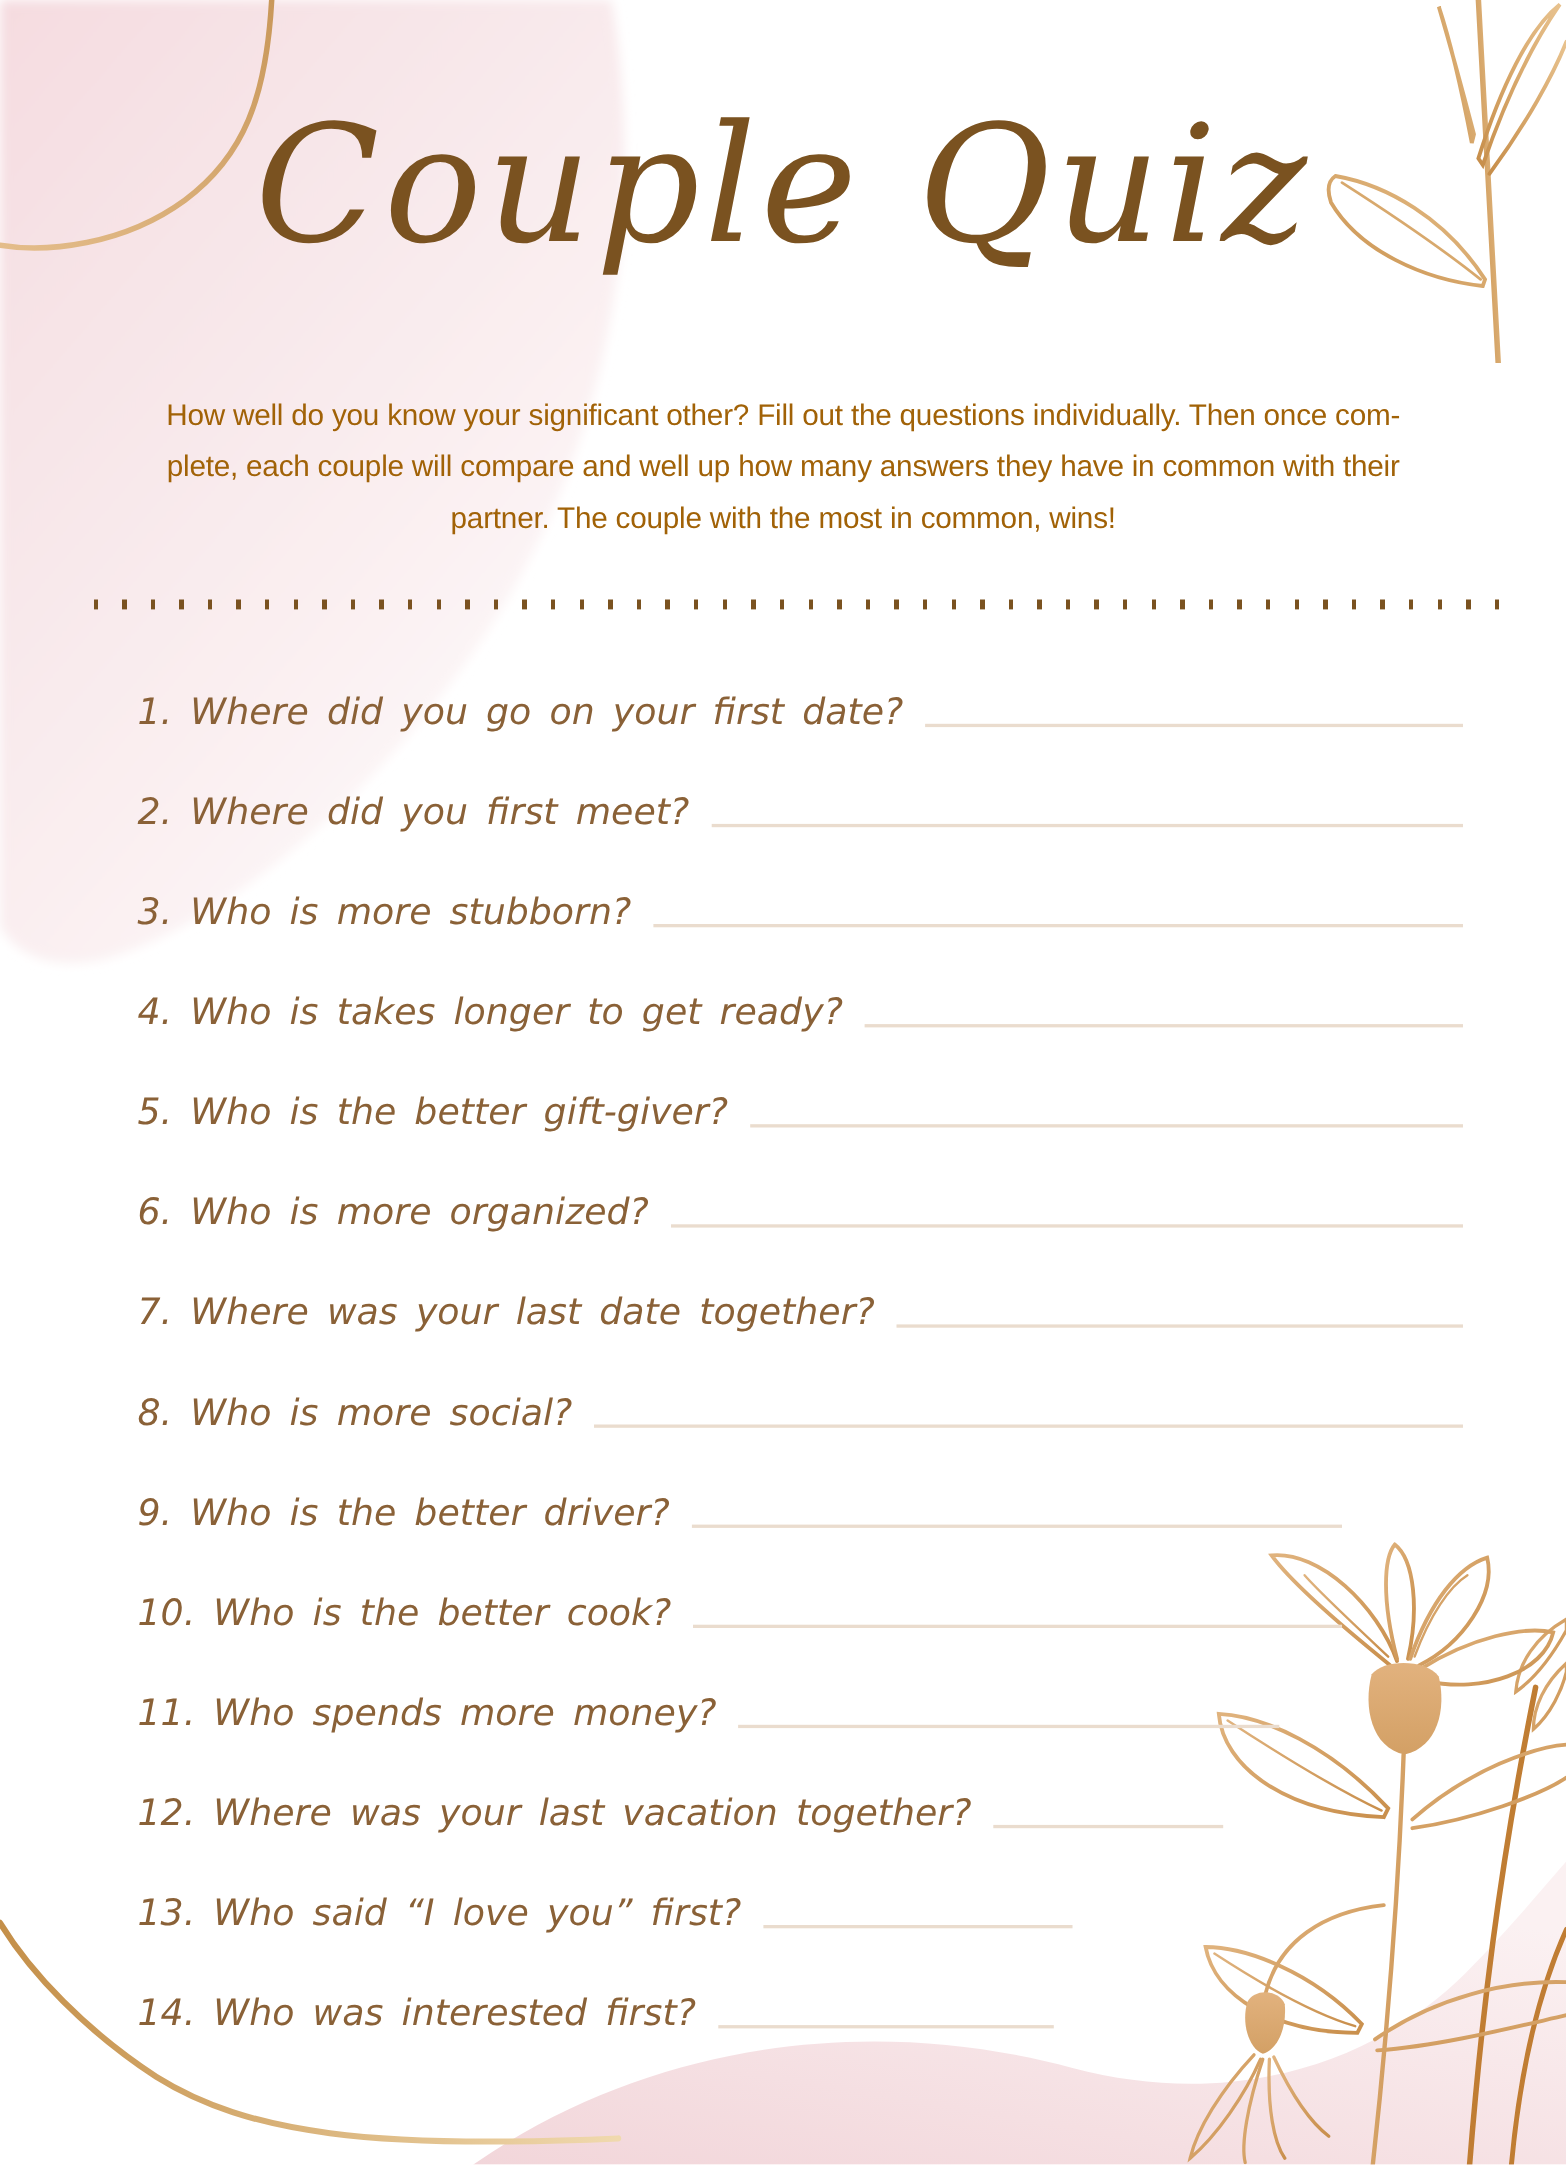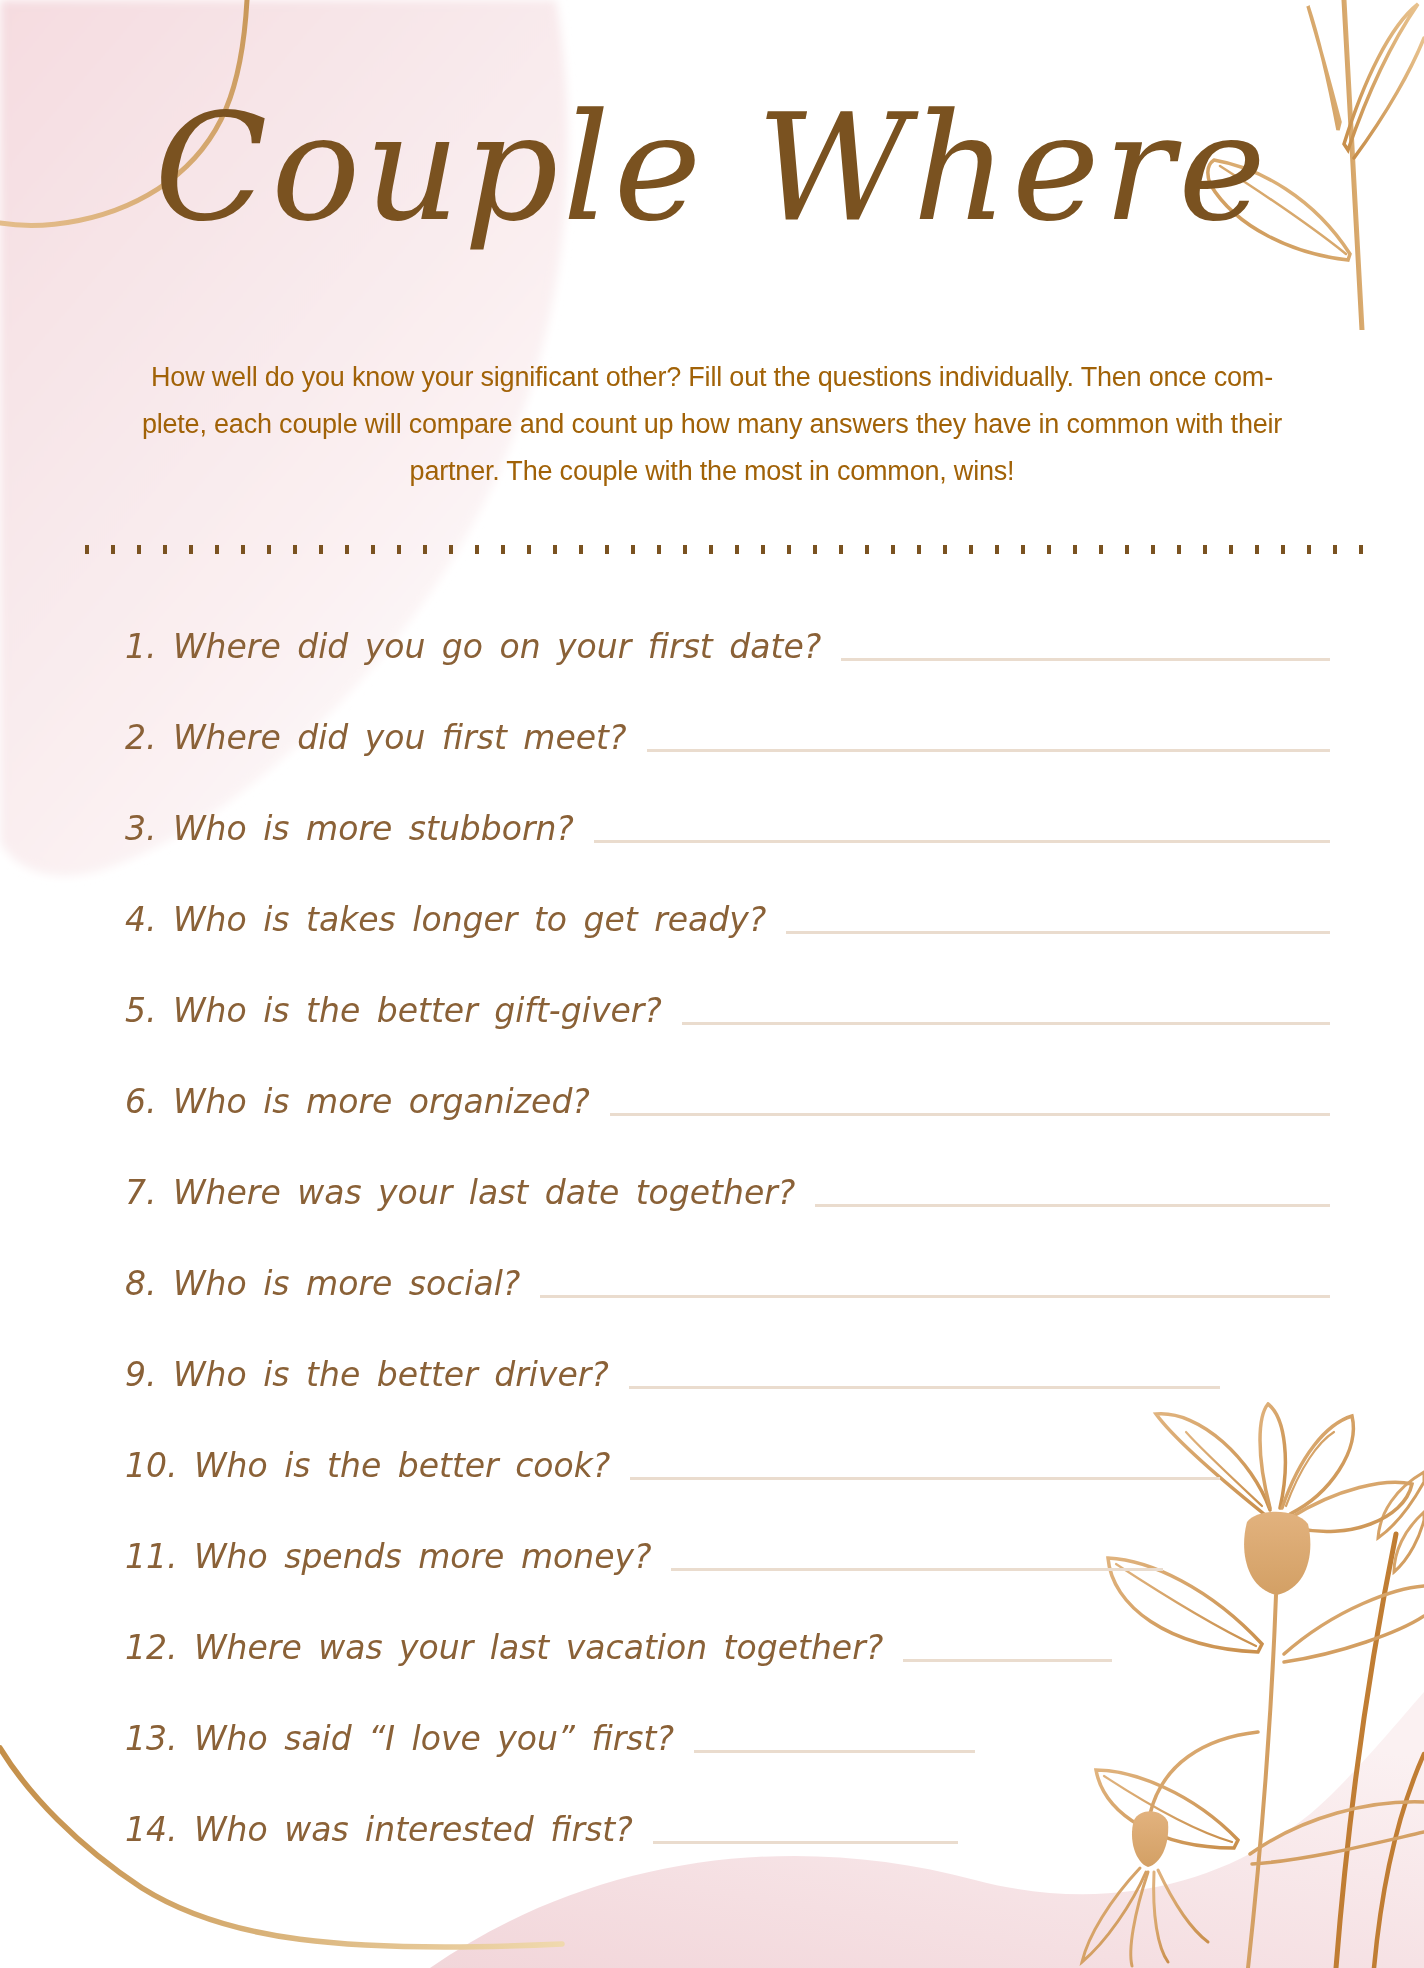--- a/index.html
+++ b/index.html
@@ -170,25 +170,25 @@
       <path stroke-width="3" d="M1148,470 C1134,512 1128,548 1132,564"></path>
       <path stroke-width="3" d="M1154,470 C1152,514 1158,546 1168,560"></path>
       <path stroke-width="3" d="M1158,468 C1174,502 1192,528 1208,540"></path>
     </g>
 
     <path d="M1247,120 C1258,106 1296,106 1308,122 C1315,152 1307,186 1277,193 C1247,187 1239,150 1247,120 Z" fill="url(#cupG)"></path>
     <path d="M1134,418 C1140,406 1162,406 1168,420 C1170,444 1160,462 1148,465 C1136,461 1128,438 1134,418 Z" fill="url(#cupG)"></path>
   </svg>
 
   <div class="content">
-    <h1 class="title">Couple Where</h1>
+    <h1 class="title">Couple Quiz</h1>
 
     <div class="intro">
       <div class="intro-line">How well do you know your significant other? Fill out the questions individually. Then once com-</div>
-      <div class="intro-line">plete, each couple will compare and count up how many answers they have in common with their</div>
+      <div class="intro-line">plete, each couple will compare and well up how many answers they have in common with their</div>
       <div class="intro-line">partner. The couple with the most in common, wins!</div>
     </div>
 
     <div class="divider"></div>
 
     <div class="questions" id="questions">
   <div class="q-row">
     <span class="q-text">1. Where did you go on your first date?</span>
     <span class="q-line"></span>
   </div>

